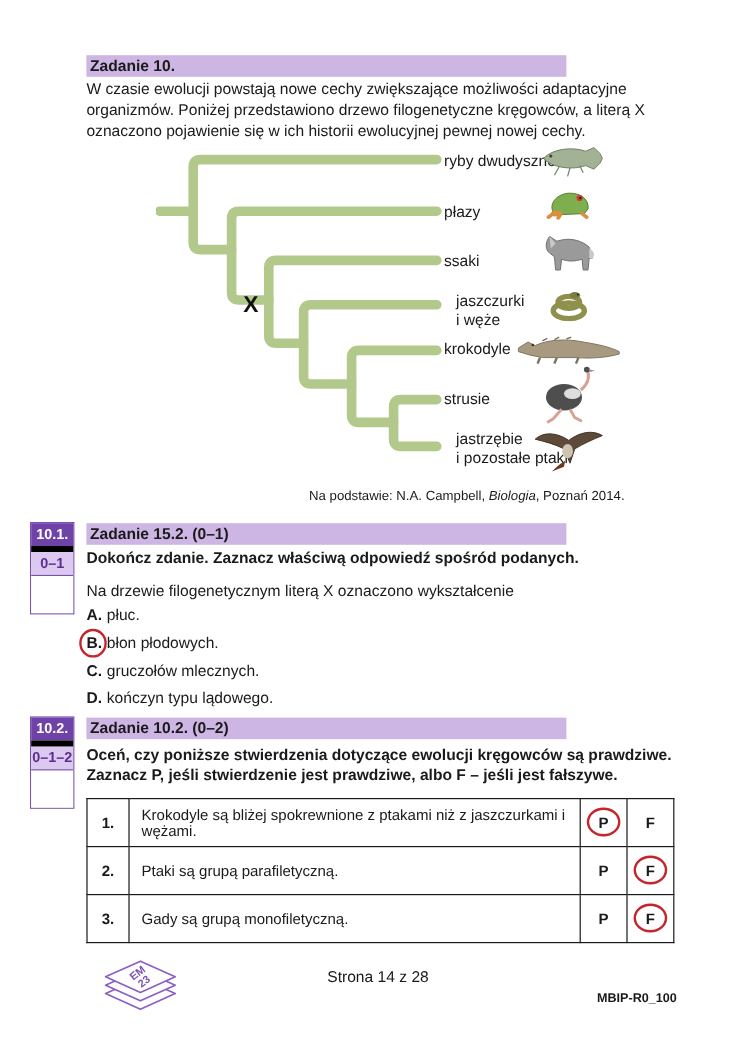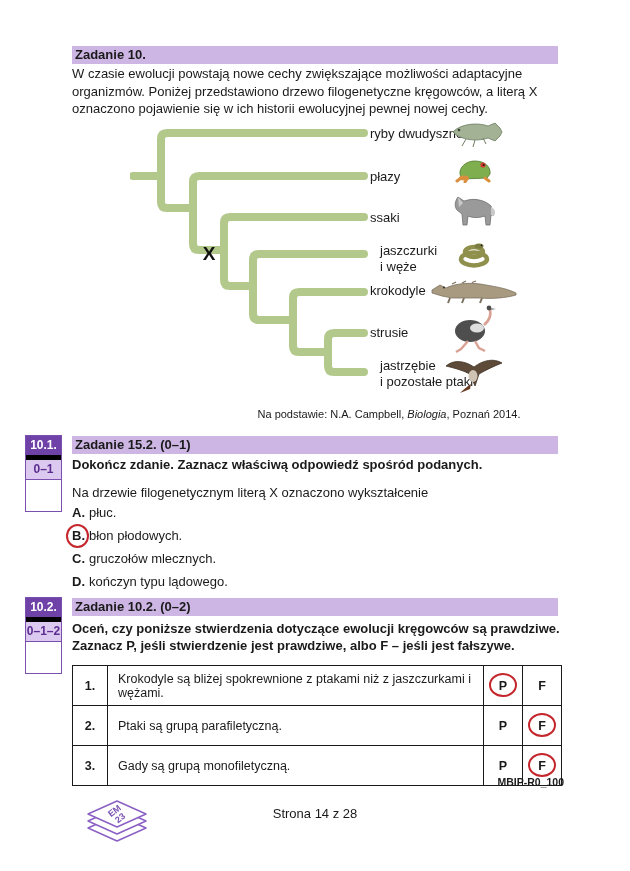--- a/index.html
+++ b/index.html
@@ -1,18 +1,18 @@
 <!DOCTYPE html>
 <html><head>
 <meta charset="utf-8">
 <style>
   html,body{margin:0;padding:0;background:#fff;}
   .page{position:relative;width:630px;height:871px;background:#ffffff;
         font-family:"Liberation Sans","DejaVu Sans",sans-serif;color:#1a1a1a;overflow:hidden;}
-  .bar{position:absolute;left:72px;width:486px;height:18px;background:#cdb6e4;
+  .bar{position:absolute;left:72px;width:400px;height:18px;background:#cdb6e4;
        font-weight:bold;font-size:13px;line-height:18px;padding-left:3px;box-sizing:border-box;}
   .intro{position:absolute;left:72px;top:65px;width:488px;font-size:13px;line-height:17.5px;}
   .tree-svg{position:absolute;left:130px;top:112px;width:250px;height:280px;}
   .taxon{position:absolute;left:370px;font-size:13px;line-height:16px;}
   .taxon span{display:block;padding-left:10px;}
   .animal{position:absolute;}
   .source{position:absolute;left:234px;top:408px;width:310px;text-align:center;font-size:11px;}
   .score-box{position:absolute;left:25px;width:37px;border:1.5px solid #7a4fae;box-sizing:border-box;
              font-size:12px;font-weight:bold;text-align:center;}
   .score-num{height:19px;line-height:19px;background:#6f42a8;color:#ffffff;}
@@ -27,21 +27,21 @@
         border:2.5px solid #c4262c;border-radius:50%;}
   table.pf-table{position:absolute;left:72px;top:665px;width:490px;border-collapse:collapse;font-size:12.5px;}
   .pf-table td{border:1.5px solid #1a1a1a;height:37px;}
   .pf-table td.num{width:32px;text-align:center;font-weight:bold;}
   .pf-table td.stmt{padding-left:10px;}
   .pf-table td.pf{width:36px;text-align:center;font-weight:bold;}
   .pf-mark{position:relative;display:inline-block;width:14px;}
   .pf-mark.circled::before{content:'';position:absolute;left:-7px;right:-7px;top:-6px;bottom:-4px;
         border:2.5px solid #c4262c;border-radius:50%;}
   .page-label{position:absolute;left:72px;top:806px;width:486px;text-align:center;font-size:13px;}
-  .doc-code{position:absolute;right:66px;top:776px;font-size:10.5px;font-weight:bold;}
+  .doc-code{position:absolute;right:66px;top:826px;font-size:10.5px;font-weight:bold;}
   .logo{position:absolute;left:84px;top:798px;}
   .x-mark{font-weight:bold;font-size:19px;fill:#111;font-family:"Liberation Sans",sans-serif;}
 </style>
 </head>
 <body>
 
 <div class="page">
 
   <div class="bar" style="top:46px;">
     <span>Zadanie 10.</span>

